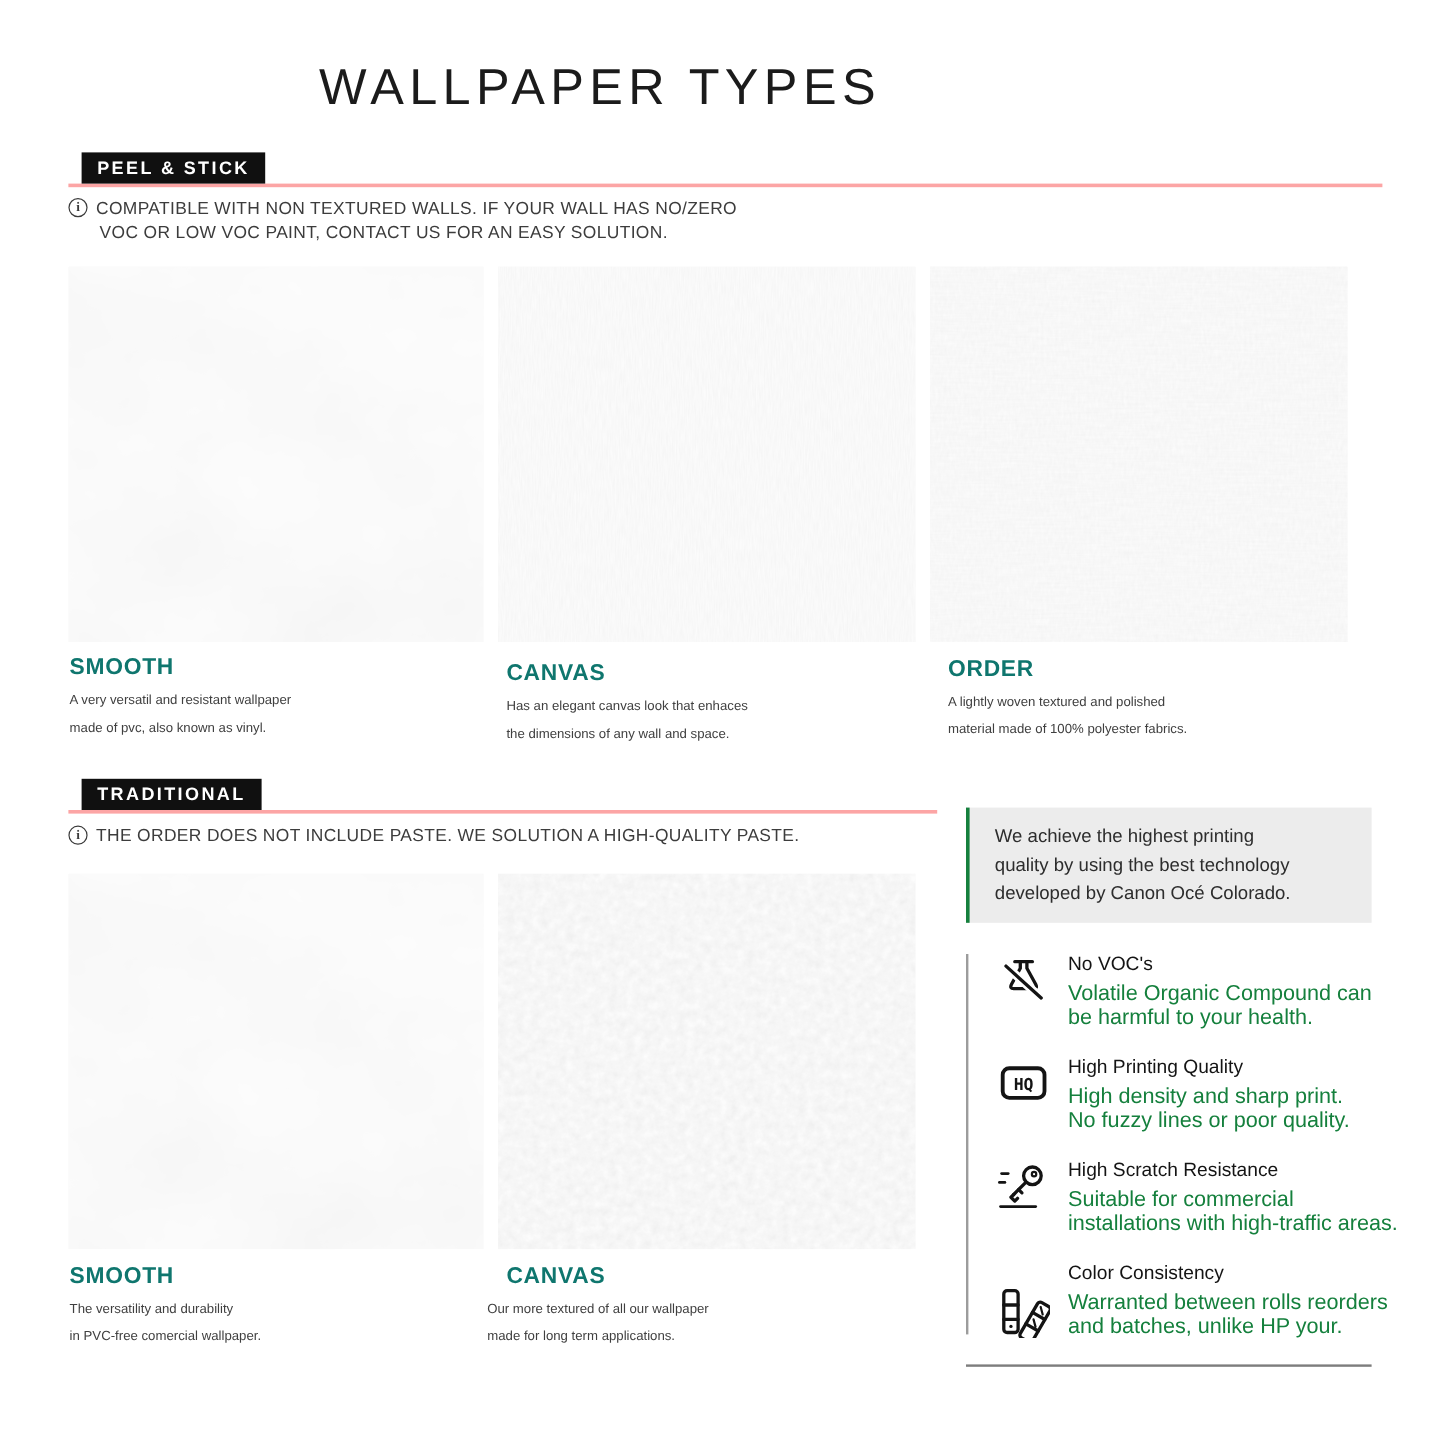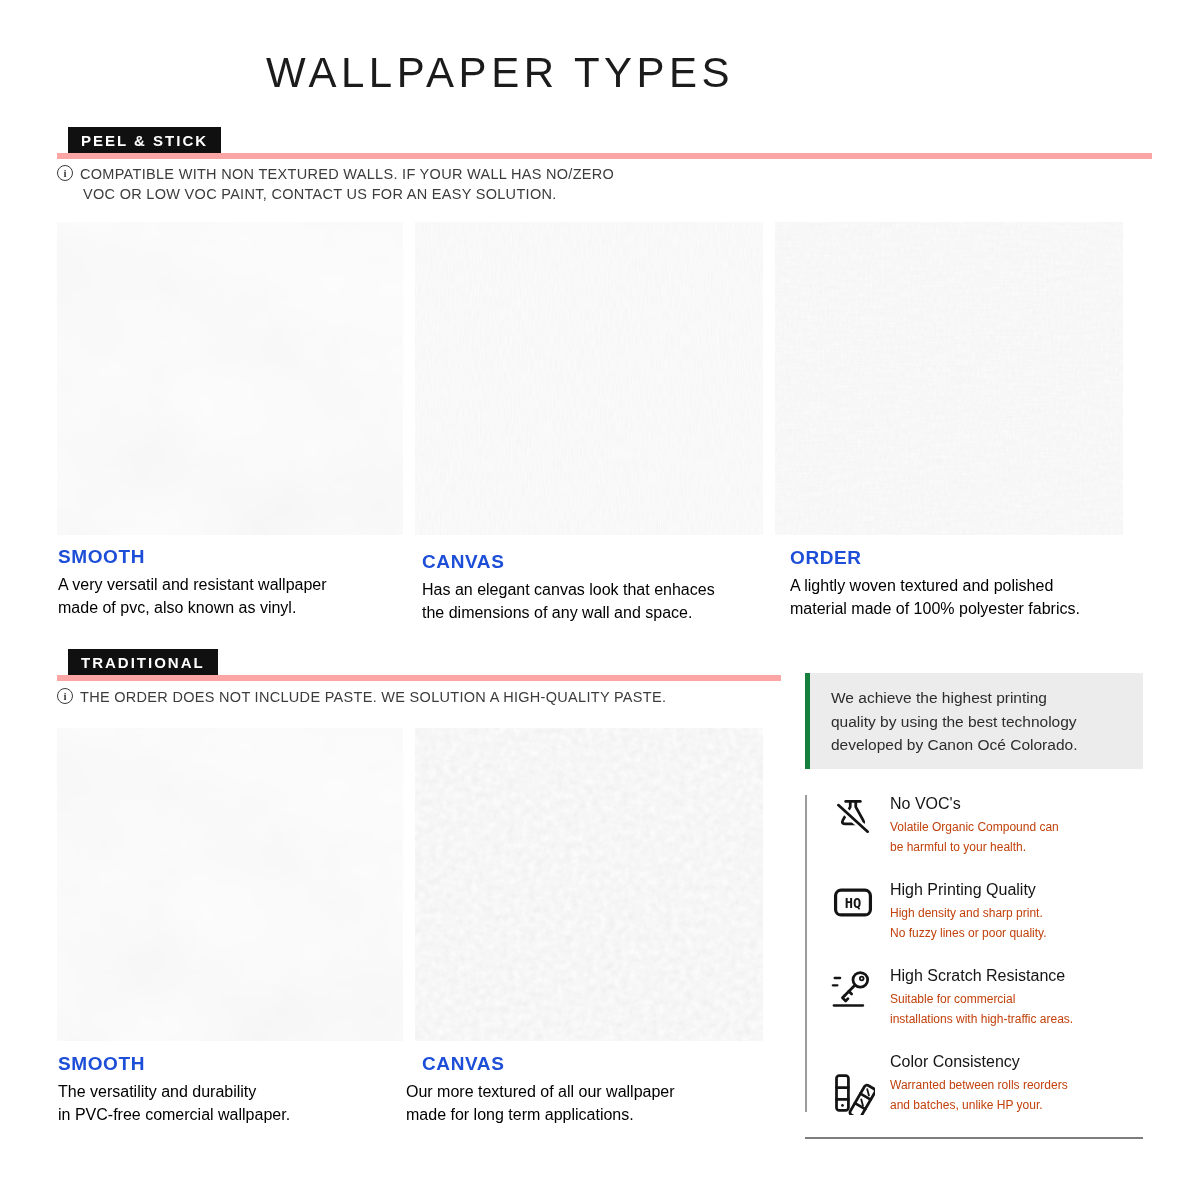--- a/index.html
+++ b/index.html
@@ -7,57 +7,57 @@
     position:relative; width:1200px; height:1200px; background:#ffffff;
     font-family:"Liberation Sans", sans-serif; color:#2b2b2b; overflow:hidden;
   }
 
   .title {
     position:absolute; left:0; top:49px; width:1000px; margin:0;
     text-align:center; font-size:42px; font-weight:500; letter-spacing:4.5px;
     color:#1b1b1b; white-space:nowrap;
   }
 
-  .section-header { position:absolute; height:26px; border-bottom:6px solid #fca5a5;padding-left:11px; }
+  .section-header { position:absolute; height:26px; border-bottom:3px solid #fca5a5;padding-left:11px; }
   .section-label {
     display:inline-block; height:26px; line-height:27px; padding:0 13px;
     background:#101010; color:#ffffff; font-size:15px; font-weight:700;
     letter-spacing:2px; white-space:nowrap;
   }
 
   .note { position:absolute; display:flex; align-items:flex-start; }
   .info-icon {
     flex:0 0 auto; width:14px; height:14px; margin-top:0px; margin-right:7px;
     border:1.5px solid #3a3a3a; border-radius:50%; color:#3a3a3a;
     font-family:"Liberation Serif", serif; font-size:11px; font-weight:700;
     line-height:14px; text-align:center;
   }
   .note-line { font-size:14.5px; line-height:19.5px; letter-spacing:0.3px; color:#3c3c3c; white-space:nowrap; }
 
   .swatch { position:absolute; overflow:hidden; }
   .swatch svg { display:block; }
 
-  .caption-name { position:absolute; font-size:19px; font-weight:600; letter-spacing:0.6px; color:#1d4ed8; white-space:nowrap; }
-  .caption-desc { position:absolute; font-size:16px; line-height:23px; color:#000000; }
+  .caption-name { position:absolute; font-size:19px; font-weight:600; letter-spacing:0.6px; color:#0f766e; white-space:nowrap; }
+  .caption-desc { position:absolute; font-size:11px; line-height:23px; color:#404040; }
   .caption-desc div { white-space:nowrap; }
 
   .quote-box {
     position:absolute; left:805px; top:673px; width:338px; height:96px;
-    box-sizing:border-box; background:#ececec; border-left:5px solid #15803d;
+    box-sizing:border-box; background:#ececec; border-left:3px solid #15803d;
     padding:13px 14px 0 21px;
   }
   .quote-line { font-size:15.5px; line-height:23.5px; color:#2d2d2d; white-space:nowrap; }
 
   .v-line { position:absolute; left:805px; top:795px; width:2px; height:317px; background:#9c9c9c; }
   .h-line-bottom { position:absolute; left:805px; top:1137px; width:338px; height:2px; background:#7d7d7d; }
 
   .feature { position:absolute; left:831px; width:360px; display:flex; align-items:flex-start; }
   .feature-icon { flex:0 0 44px; width:44px; height:44px; margin-right:15px; }
   .feature-title { font-size:16px; font-weight:400; color:#141414; margin-bottom:4px; white-space:nowrap; }
-  .feature-desc { font-size:12px; line-height:20px; color:#c2410c; white-space:nowrap; }
+  .feature-desc { font-size:18px; line-height:20px; color:#15803d; white-space:nowrap; }
 
   .hidden-defs { position:absolute; width:0; height:0; overflow:hidden; }
 </style>
 </head>
 <body>
 
 <div class="page">
 
   <svg class="hidden-defs" aria-hidden="true">
     <defs>

